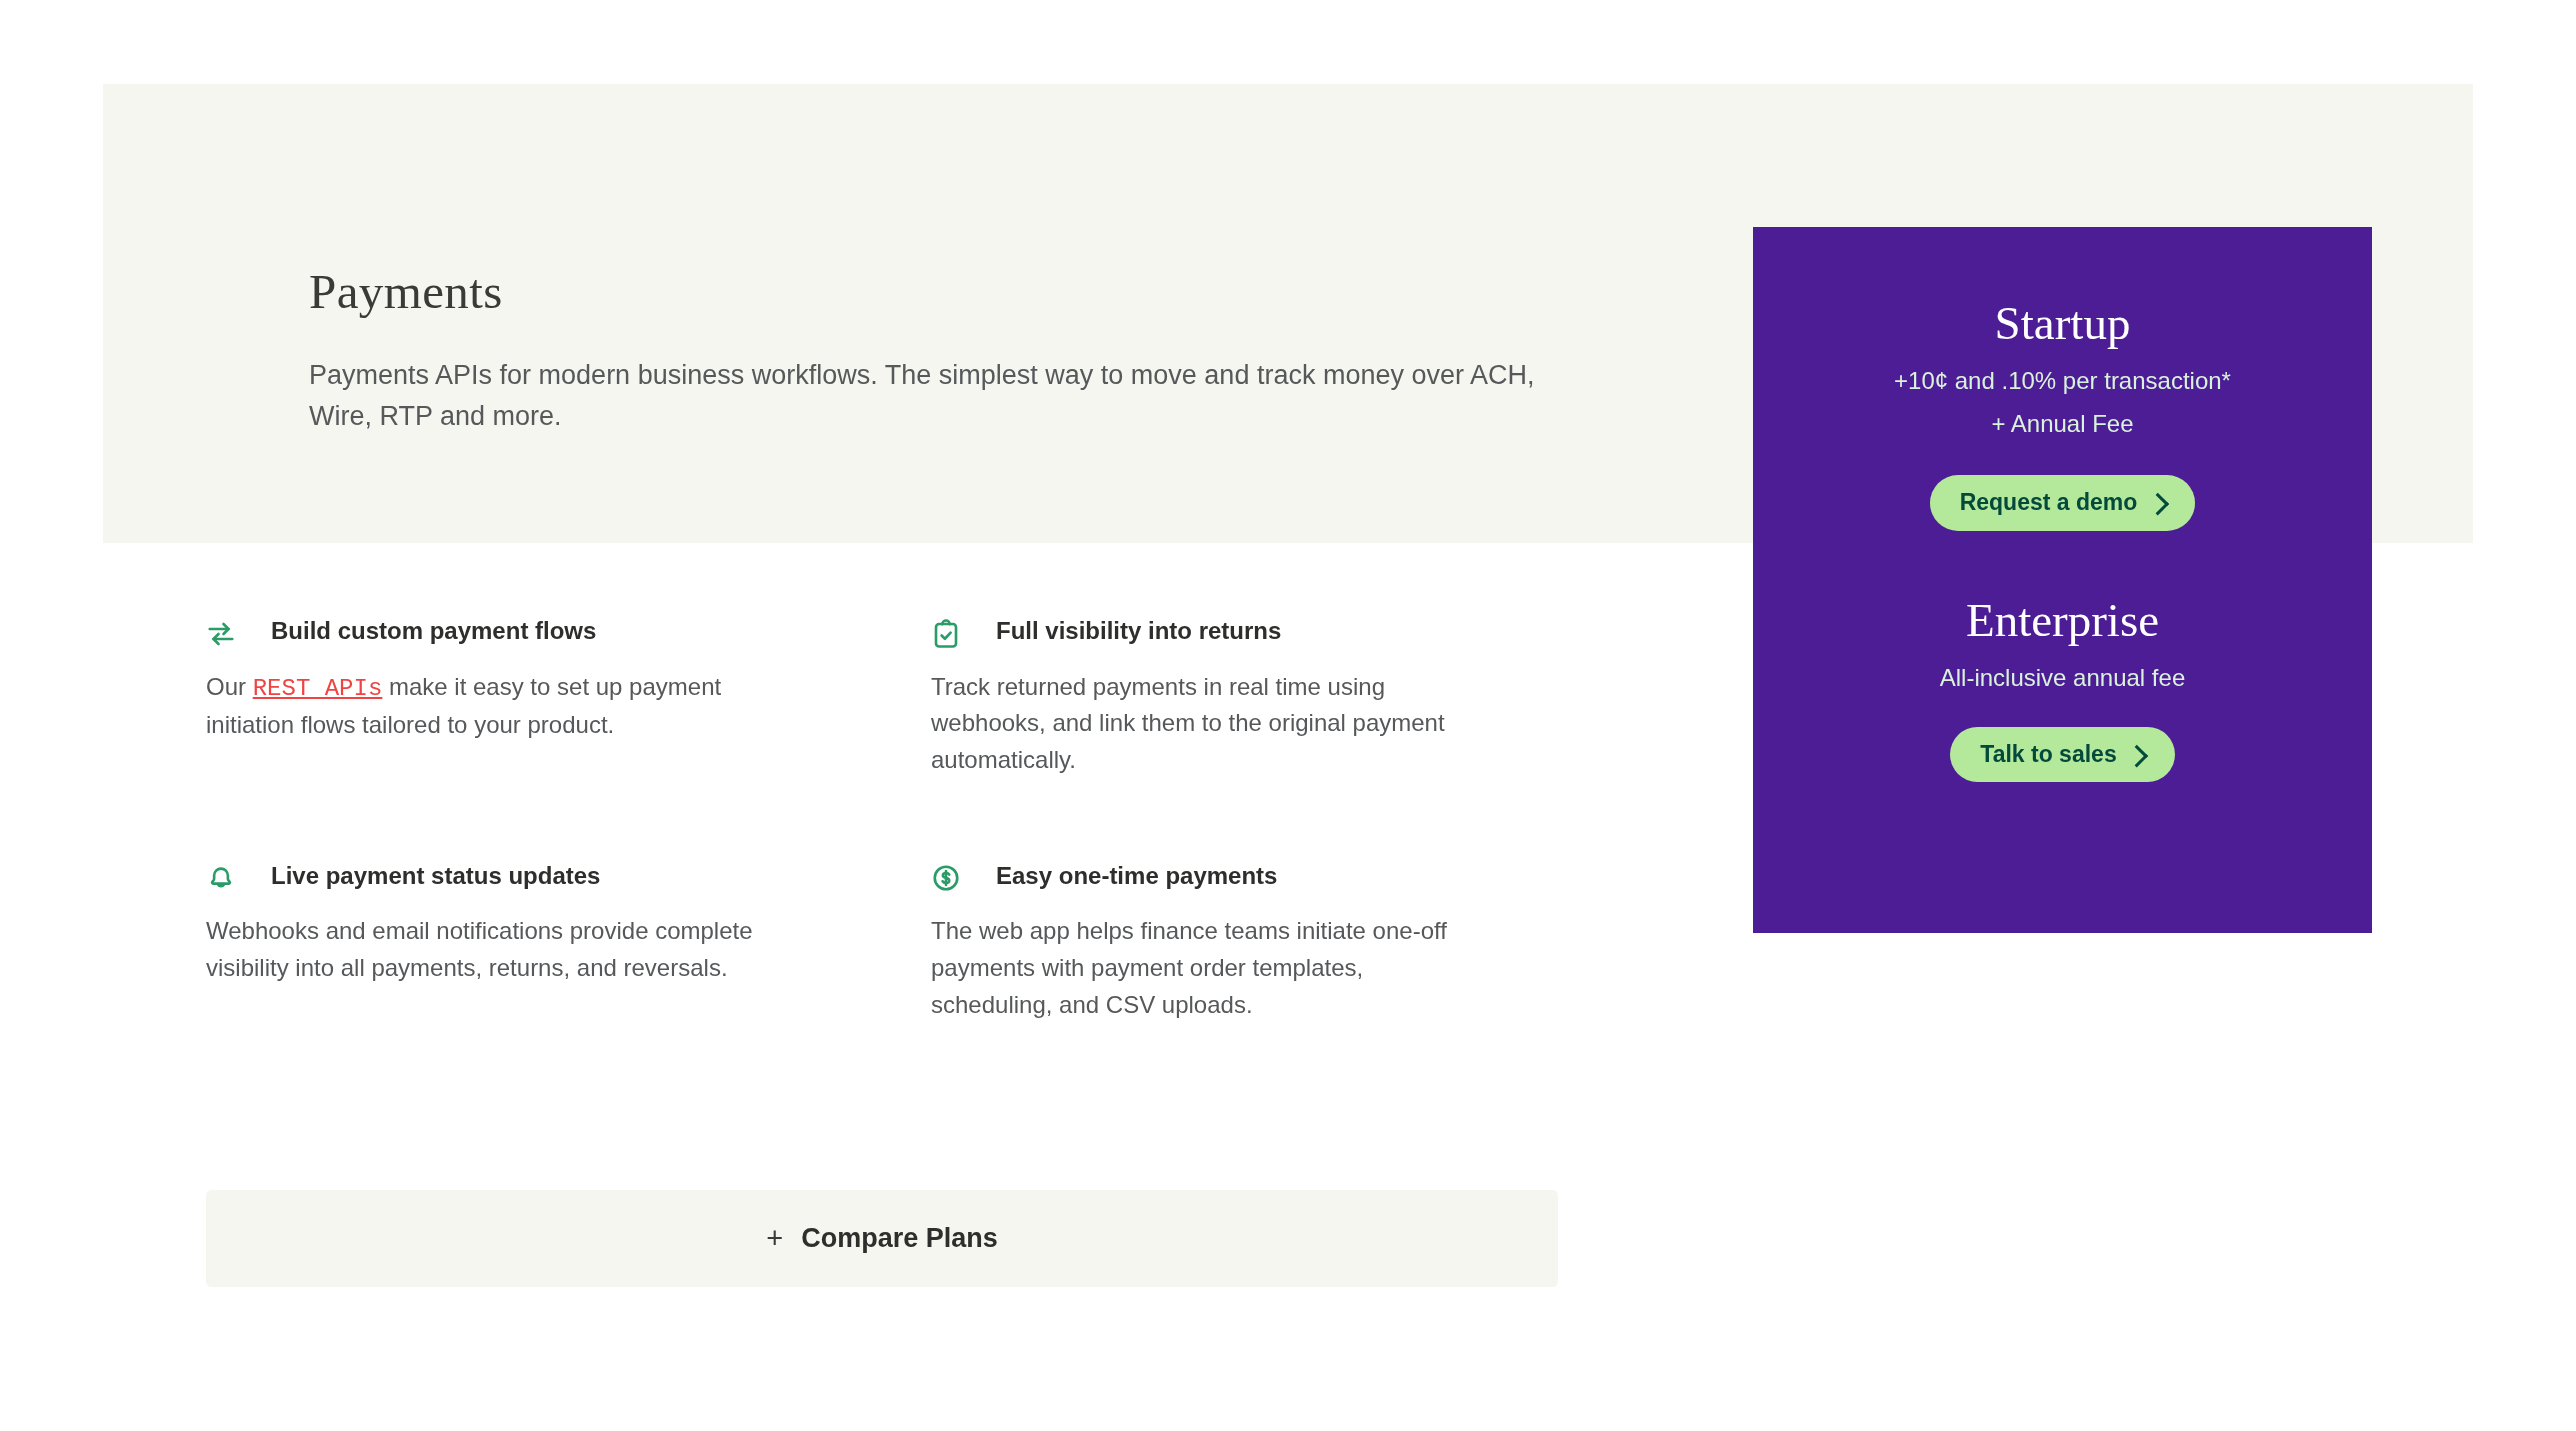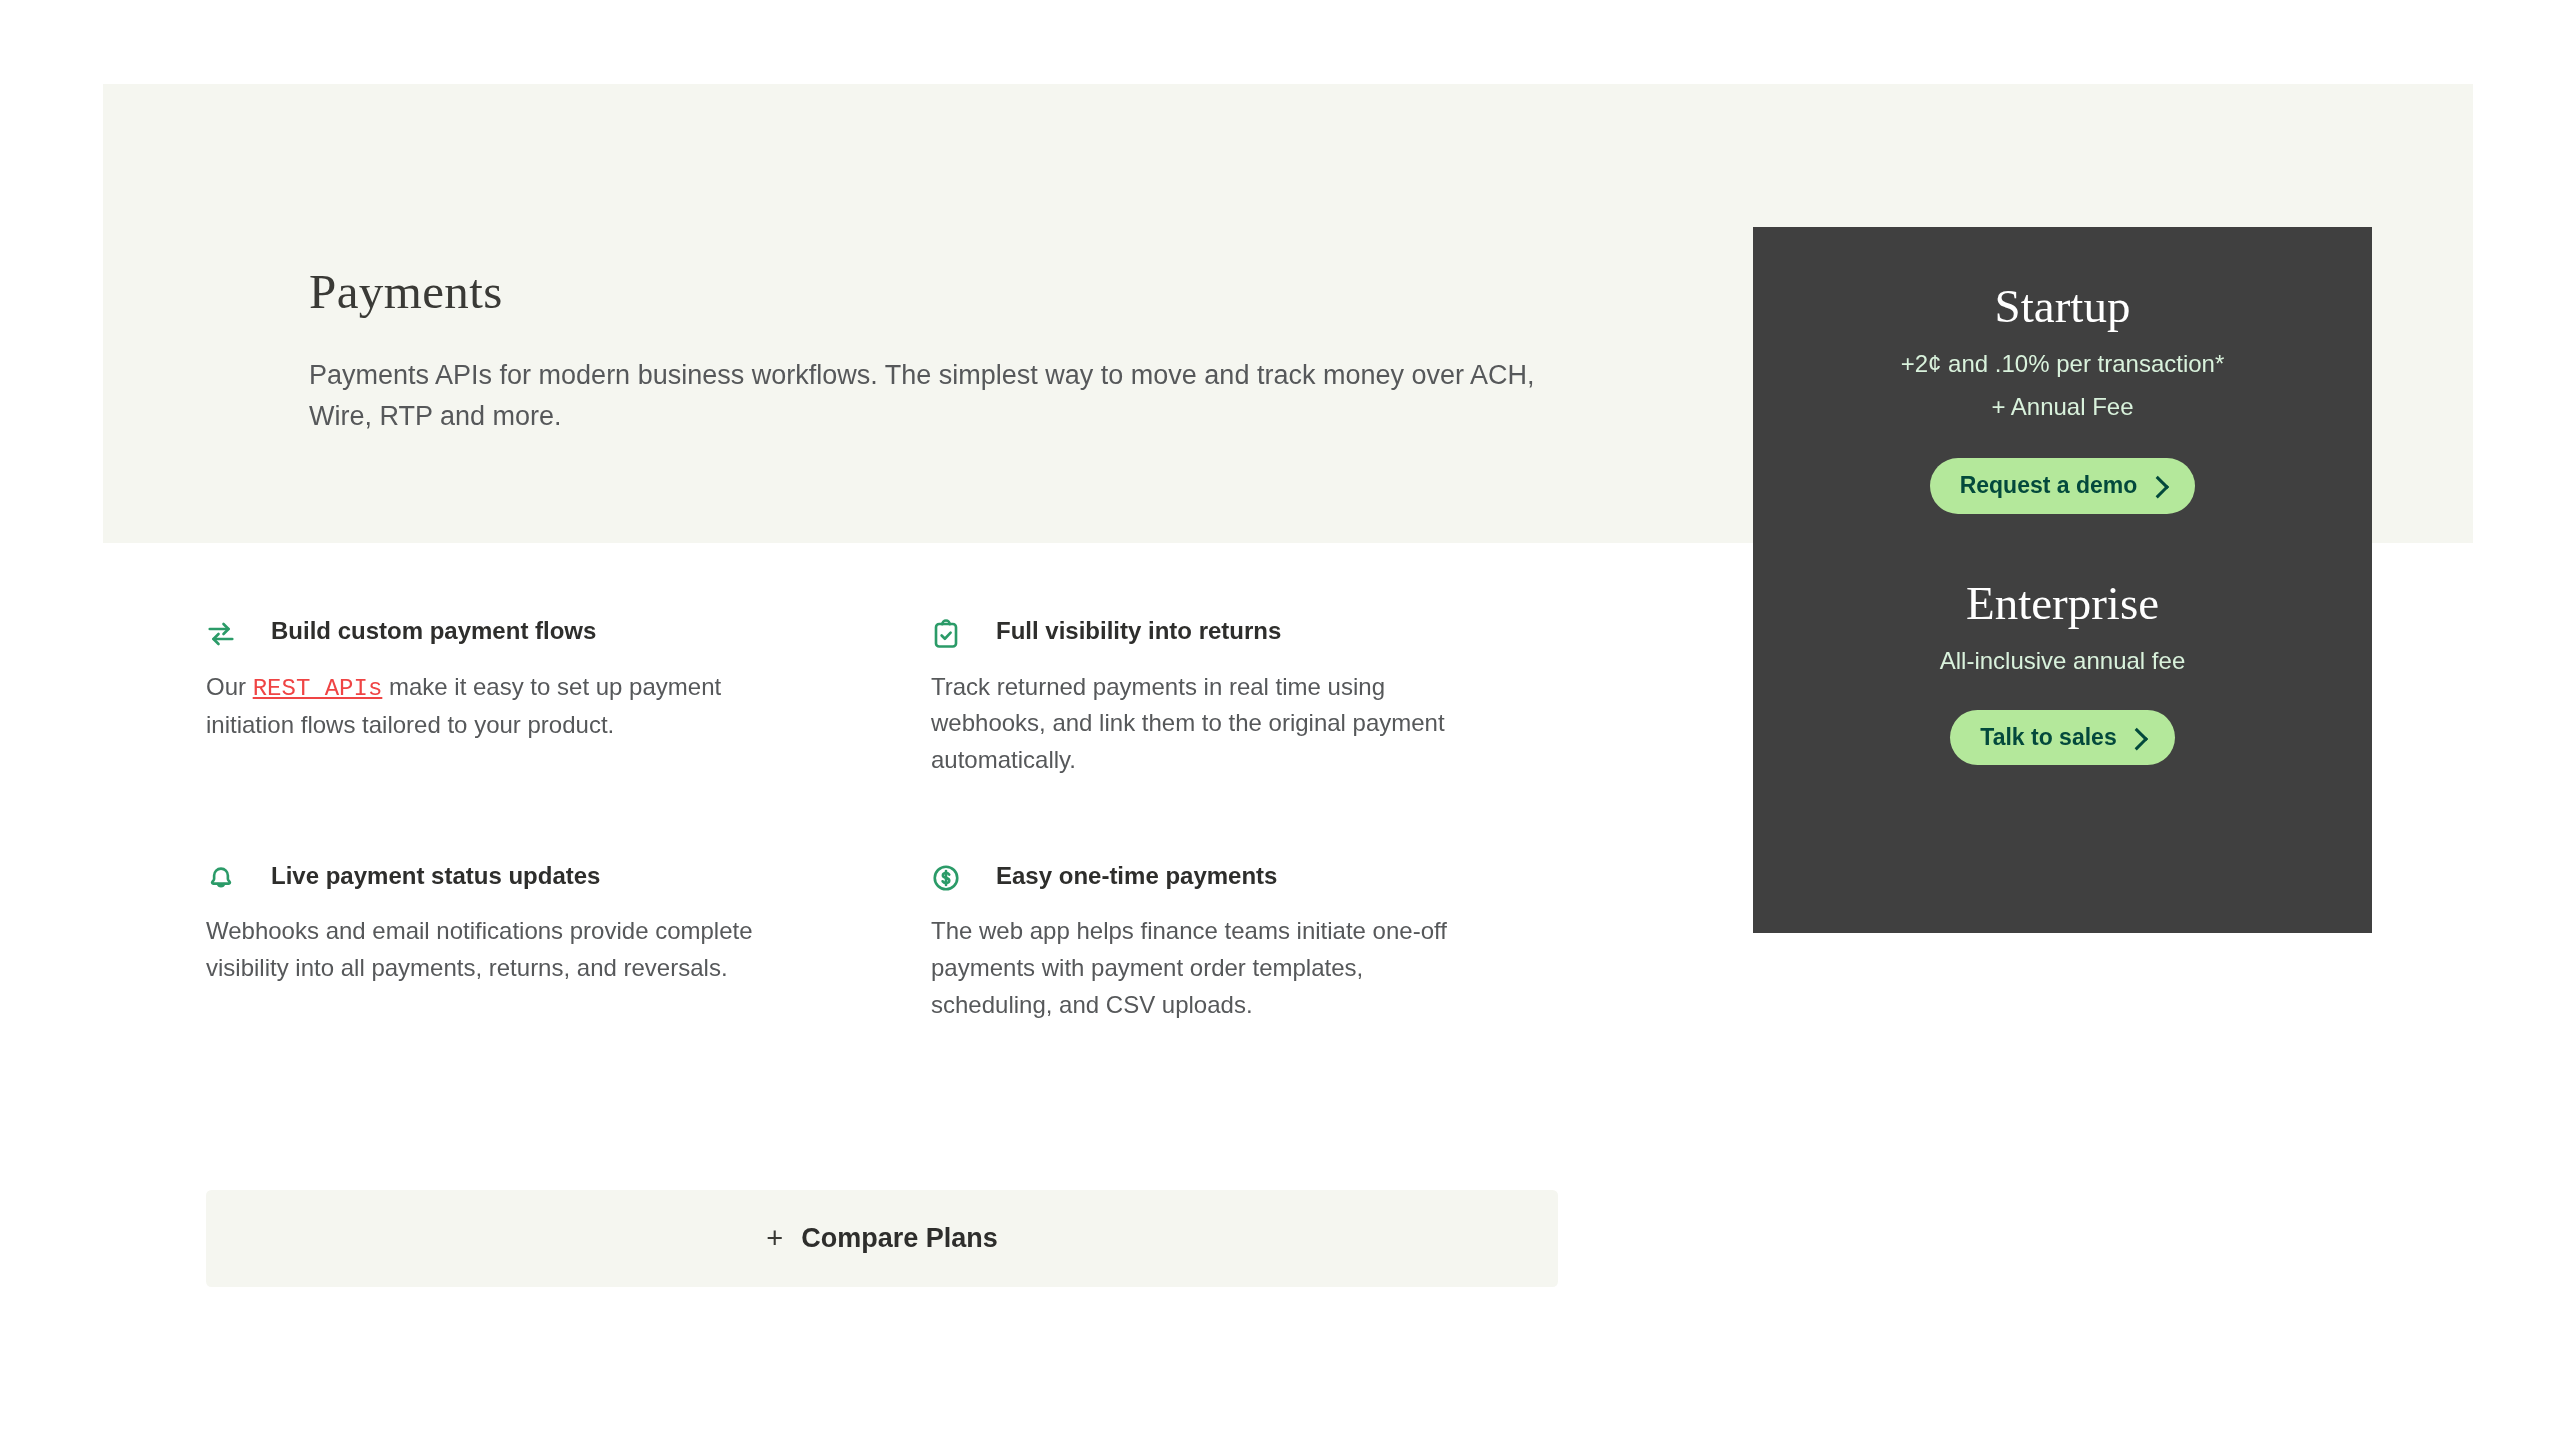--- a/index.html
+++ b/index.html
@@ -51,24 +51,24 @@
     font-weight: 400;
   }
 
   
   .pricing-card {
     position: absolute;
     left: 1753px;
     top: 227px;
     width: 619px;
     height: 706px;
-    background: #404040;
+    background: #4c1d95;
     text-align: center;
     box-sizing: border-box;
-    padding-top: 54px;
+    padding-top: 71px;
   }
 
   .plan-name {
     font-family: "Liberation Serif", serif;
     font-weight: 400;
     font-size: 47px;
     line-height: 1.1;
     color: #FFFFFF;
     margin: 0;
   }
@@ -211,21 +211,21 @@
   <div class="hero-inner">
     <h1 class="page-title">Payments</h1>
     <p class="page-subtitle">Payments APIs for modern business workflows. The simplest way to move and track money over ACH, Wire, RTP and more.</p>
   </div>
 </div>
 
 <div class="pricing-card">
 
   <div class="startup-block">
     <h2 class="plan-name">Startup</h2>
-    <p class="plan-price">+2¢ and .10% per transaction*</p>
+    <p class="plan-price">+10¢ and .10% per transaction*</p>
     <p class="plan-sub">+ Annual Fee</p>
     <div class="btn-row-startup">
       <button class="pill-btn">
         <span>Request a demo</span>
         <span class="chev"></span>
       </button>
     </div>
   </div>
 
   <div class="enterprise-block">

